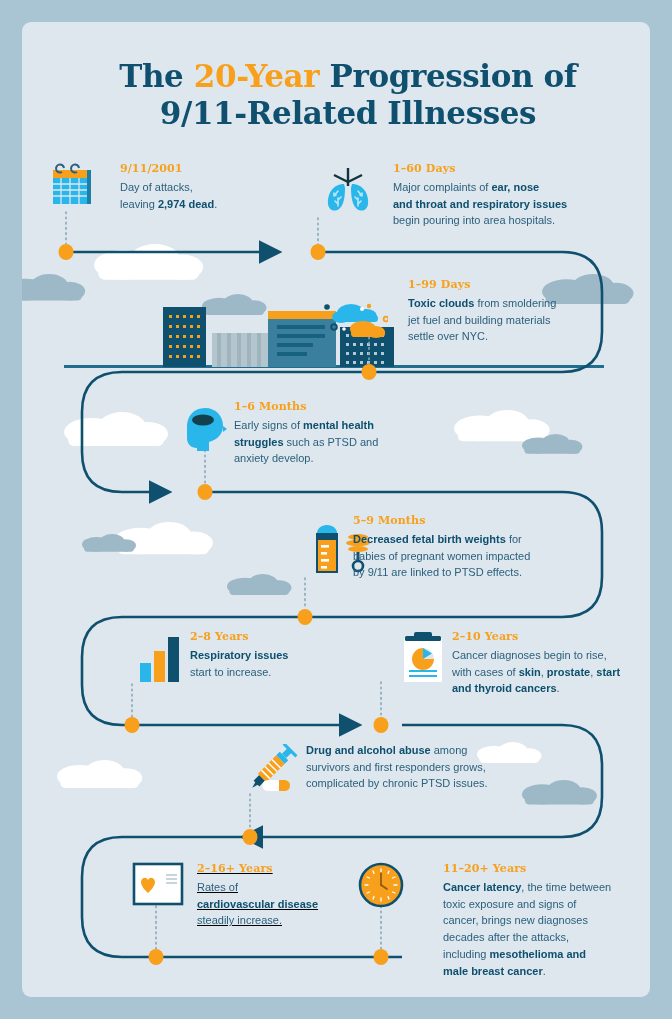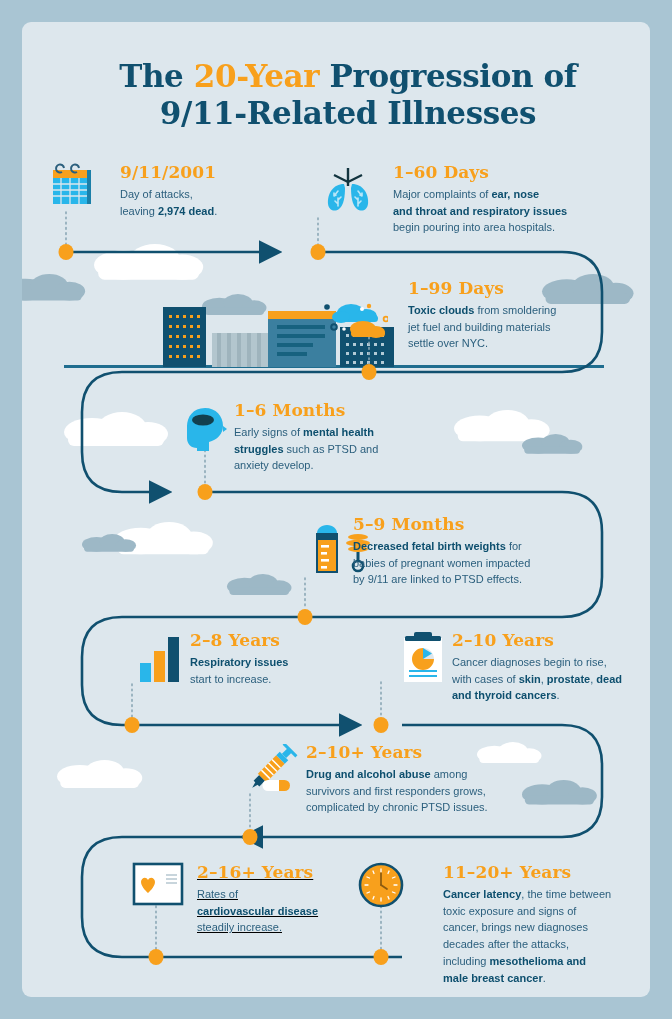--- a/index.html
+++ b/index.html
@@ -54,21 +54,21 @@
     pointer-events: none;
   }
 
   
   .entry {
     position: absolute;
   }
   .entry .period {
     font-family: "DejaVu Serif", serif;
     font-weight: bold;
-    font-size: 17px;
+    font-size: 11px;
     color: #f8a01c;
     margin-bottom: 4px;
     letter-spacing: 0.1px;
     white-space: nowrap;
   }
   .entry .body {
     font-family: "Liberation Sans", sans-serif;
     font-size: 11px;
     line-height: 1.52;
     color: #2b5f7d;
@@ -446,25 +446,24 @@
     <div class="body"><b>Decreased fetal birth weights</b> for<br>babies of pregnant women impacted<br>by 9/11 are linked to PTSD effects.</div>
   </div>
 
   <div class="entry" style="left:168px; top:608px; width:170px;">
     <div class="period">2–8 Years</div>
     <div class="body"><b>Respiratory issues</b><br>start to increase.</div>
   </div>
 
   <div class="entry" style="left:430px; top:608px; width:190px;">
     <div class="period">2–10 Years</div>
-    <div class="body">Cancer diagnoses begin to rise,<br>with cases of <b>skin</b>, <b>prostate</b>, <b>dead</b><br><b>and thyroid cancers</b>.</div>
+    <div class="body">Cancer diagnoses begin to rise,<br>with cases of <b>skin</b>, <b>prostate</b>, <b>start</b><br><b>and thyroid cancers</b>.</div>
   </div>
 
   <div class="entry" style="left:284px; top:720px; width:240px;">
-    <div class="period">2–10+ Years</div>
     <div class="body"><b>Drug and alcohol abuse</b> among<br>survivors and first responders grows,<br>complicated by chronic PTSD issues.</div>
   </div>
 
   <div class="entry" style="left:175px; top:840px; width:180px;text-decoration:underline;">
     <div class="period">2–16+ Years</div>
     <div class="body">Rates of<br><b>cardiovascular disease</b><br>steadily increase.</div>
   </div>
 
   <div class="entry" style="left:421px; top:840px; width:200px;">
     <div class="period">11–20+ Years</div>

